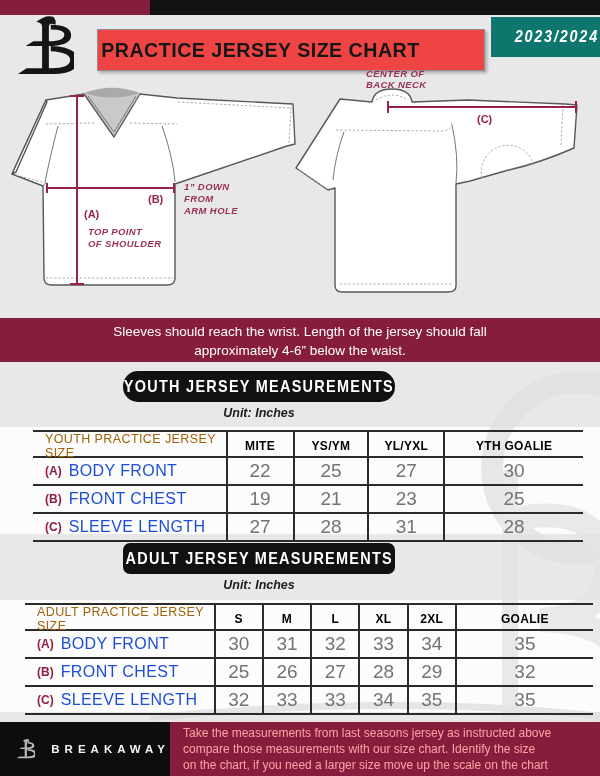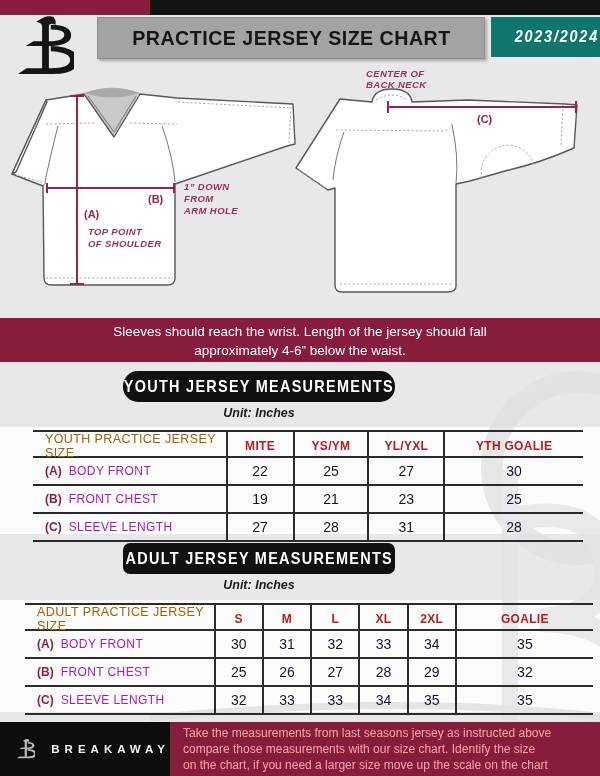--- a/index.html
+++ b/index.html
@@ -7,23 +7,23 @@
        background:#e8e8ea;font-family:"Liberation Sans",sans-serif;
        -webkit-font-smoothing:antialiased;}
   .abs{position:absolute;}
 
   
   .strip-maroon{left:0;top:0;width:150px;height:15px;background:#871d3d;}
   .strip-black{left:150px;top:0;width:450px;height:15px;background:#121212;}
 
   
   .logo-top{left:16px;top:14px;width:58px;height:64px;color:#151515;}
-  .title-box{left:97px;top:17px;width:386px;height:40px;background:#a3a3a3;
+  .title-box{left:97px;top:29px;width:386px;height:40px;background:#ef4444;
      border:1px solid #8f8f8f;box-shadow:2px 2px 3px rgba(0,0,0,.28);
-     display:flex;align-items:center;justify-content:center;}
+     display:flex;align-items:center;justify-content:flex-start;}
   .title-box span{font-size:20px;font-weight:800;letter-spacing:.5px;color:#161616;
      transform:scaleX(.98);white-space:nowrap;}
   .year-box{left:491px;top:17px;width:132px;height:40px;background:#0f766e;
      display:flex;align-items:center;justify-content:center;font-style:italic;}
   .year-box span{color:#fff;font-size:16px;font-weight:700;letter-spacing:2px;
      transform:scaleX(.9);white-space:nowrap;}
 
   
   .diagram{left:0;top:62px;width:600px;height:256px;}
   .jersey{fill:#ffffff;stroke:#58585a;stroke-width:1.4;stroke-linejoin:round;}
@@ -56,25 +56,25 @@
 
   
   .tbl{border-top:2px solid #2b2b2b;}
   .tbl .row{display:grid;border-bottom:2px solid #2b2b2b;align-items:stretch;}
   .tbl.youth .row{grid-template-columns:35% 12.2% 13.6% 13.8% 25.4%;}
   .tbl.adult .row{grid-template-columns:33.2% 8.5% 8.5% 8.5% 8.5% 8.5% 24.3%;}
   .tbl .row.hd{height:24px;} .tbl .row.dt{height:26px;}
   .cell{display:flex;align-items:center;justify-content:center;}
   .cell + .cell{border-left:2px solid #2b2b2b;}
   .cell.lab{justify-content:flex-start;padding-left:12px;gap:7px;}
-  .hd .cell{font-weight:700;font-size:12px;color:#b91c1c;letter-spacing:.3px;}
+  .hd .cell{font-weight:700;font-size:12px;color:#000000;letter-spacing:.3px;}
   .hd .cell.lab{font-weight:400;font-size:12.5px;letter-spacing:.4px;color:#a16207;}
   .key{color:#8e1f42;font-weight:800;font-size:12px;}
-  .rlabel{font-size:12px;color:#a21caf;letter-spacing:.4px;text-align:right;}
-  .val{font-size:14px;color:#0f172a;}
+  .rlabel{font-size:16px;color:#1d4ed8;letter-spacing:.4px;text-align:right;}
+  .val{font-size:19px;color:#737373;}
   .tbl.youth{left:33px;top:430px;width:550px;}
   .tbl.adult{left:25px;top:603px;width:568px;}
 
   
   .foot-black{left:0;top:722px;width:170px;height:54px;background:#0d0d0d;
      display:flex;align-items:center;gap:16px;padding-left:16px;box-sizing:border-box;}
   .foot-maroon{left:170px;top:722px;width:430px;height:54px;background:#871d3d;
      color:#fca5a5;font-size:12px;line-height:16px;display:flex;flex-direction:column;
      justify-content:center;padding-left:13px;box-sizing:border-box;}
   .brandword{color:#f4f4f4;font-weight:700;font-size:11.5px;letter-spacing:5px;}

